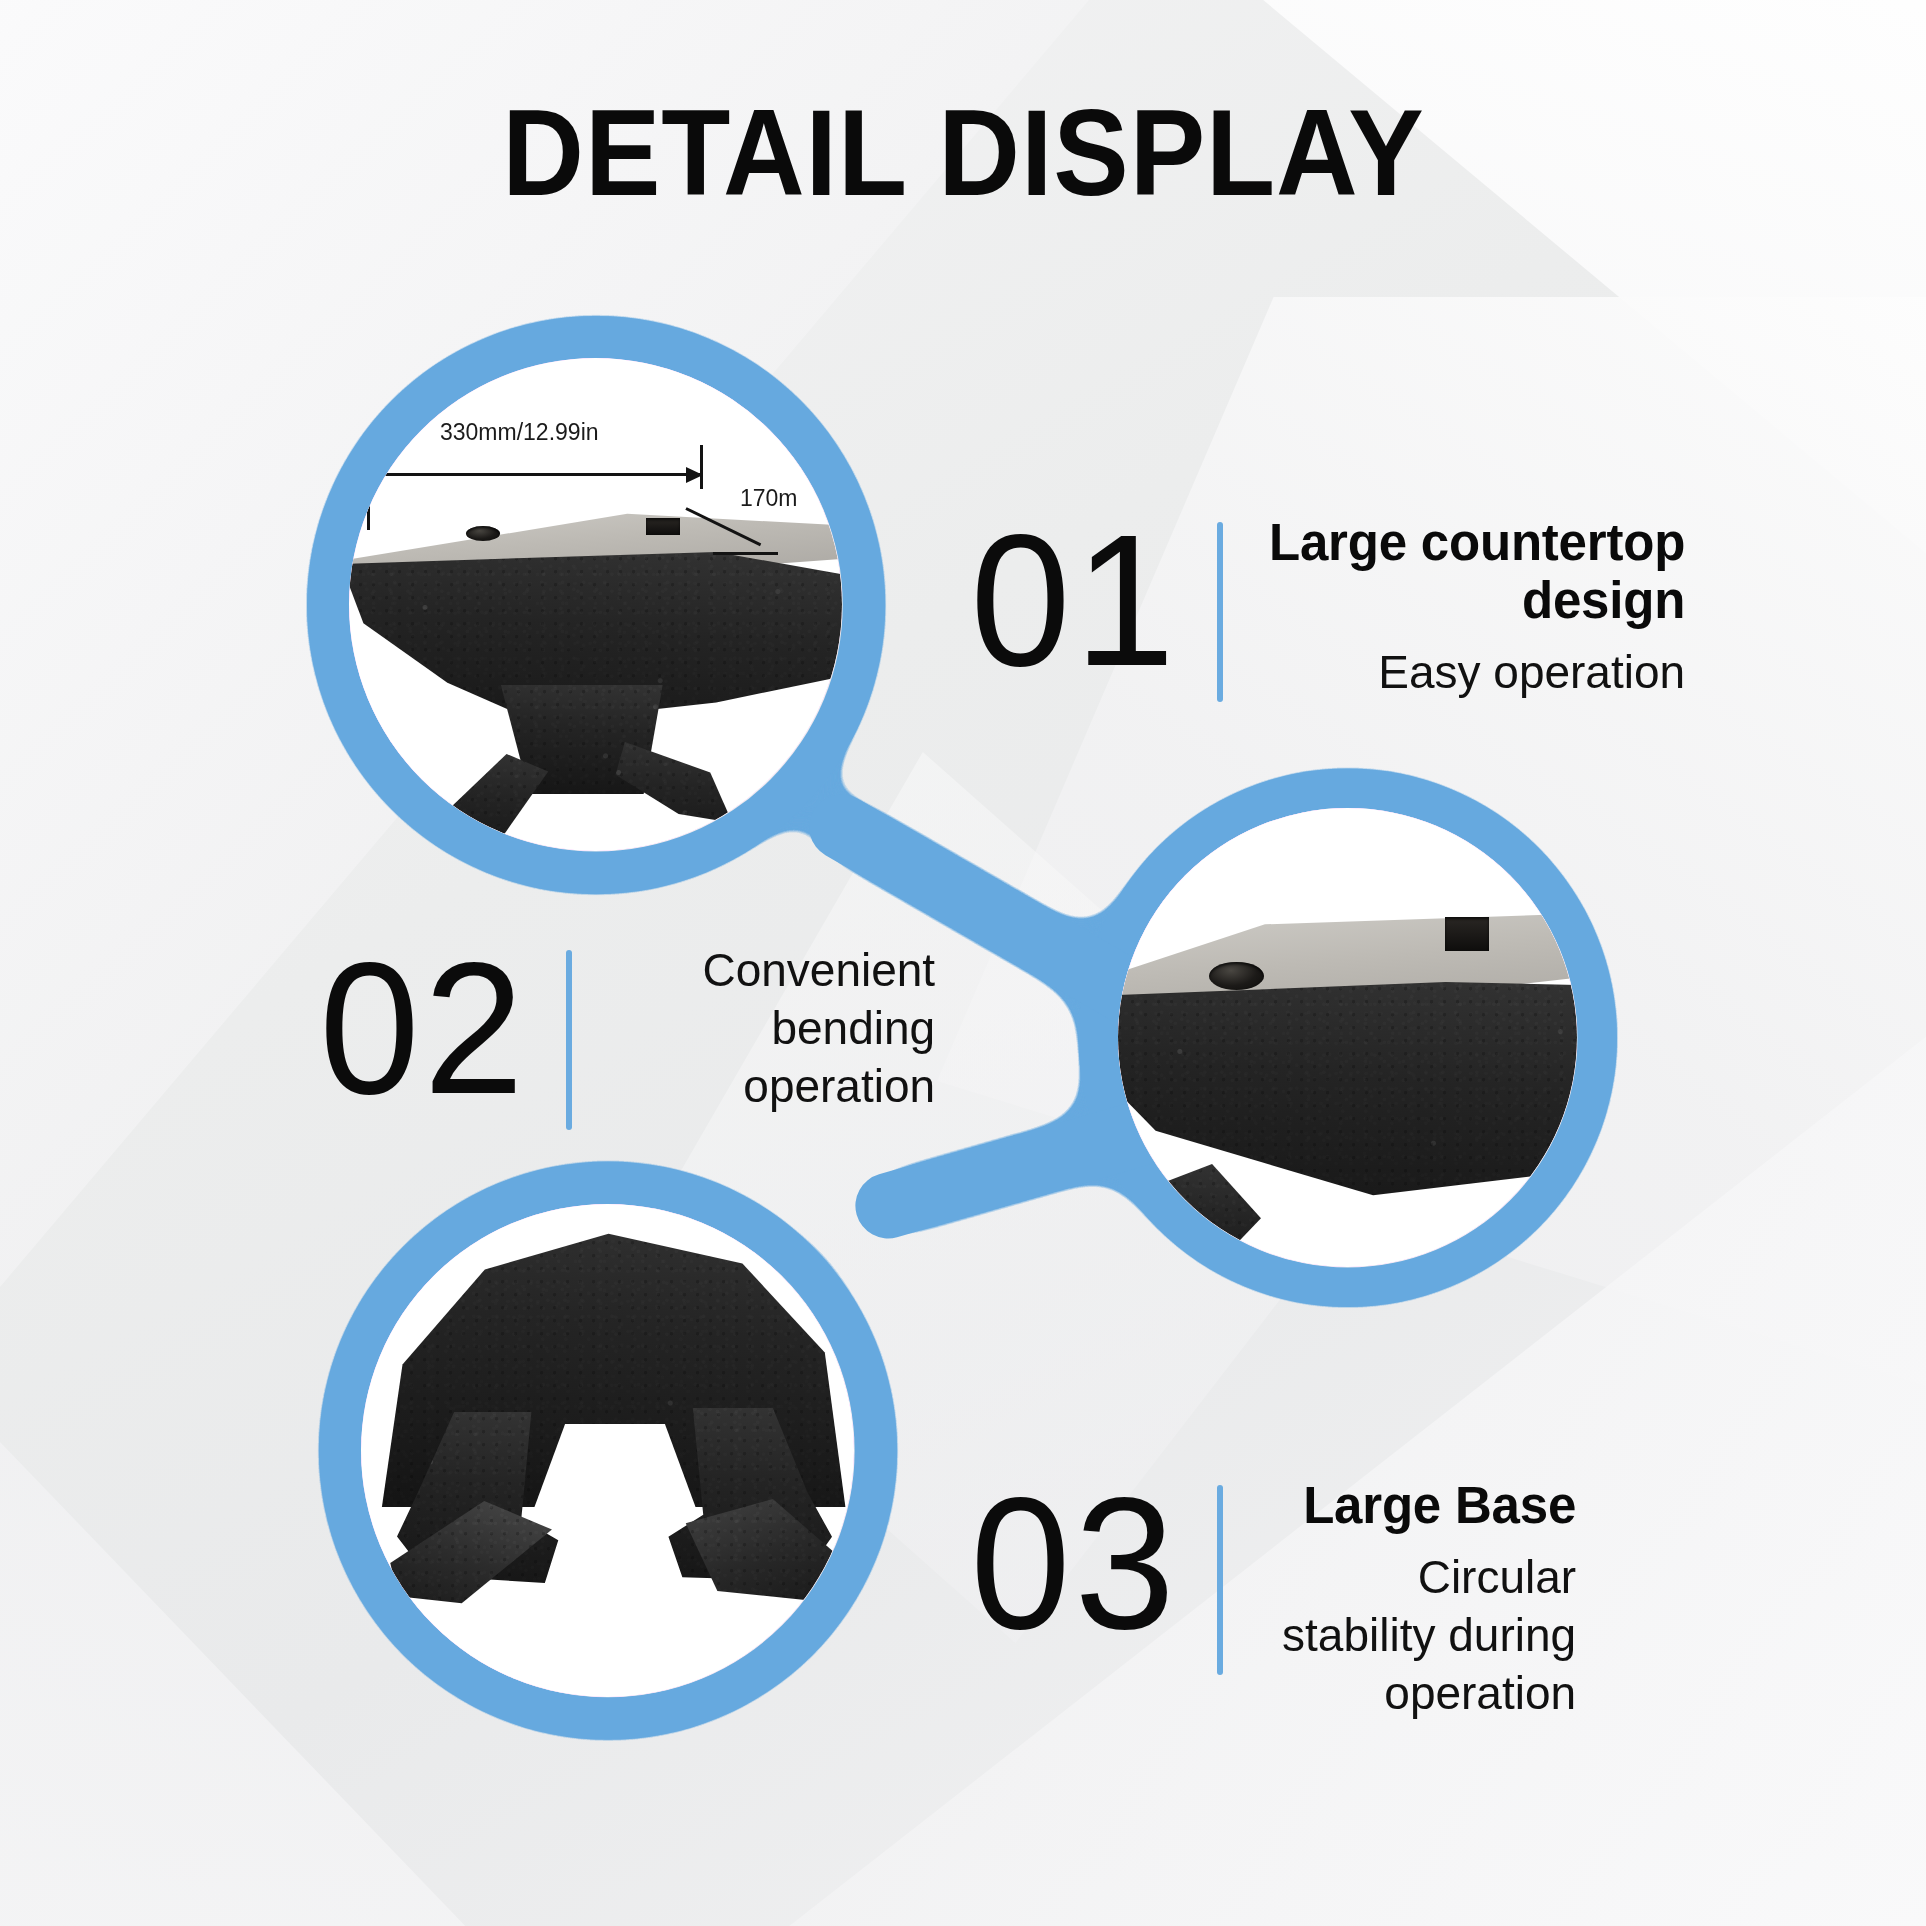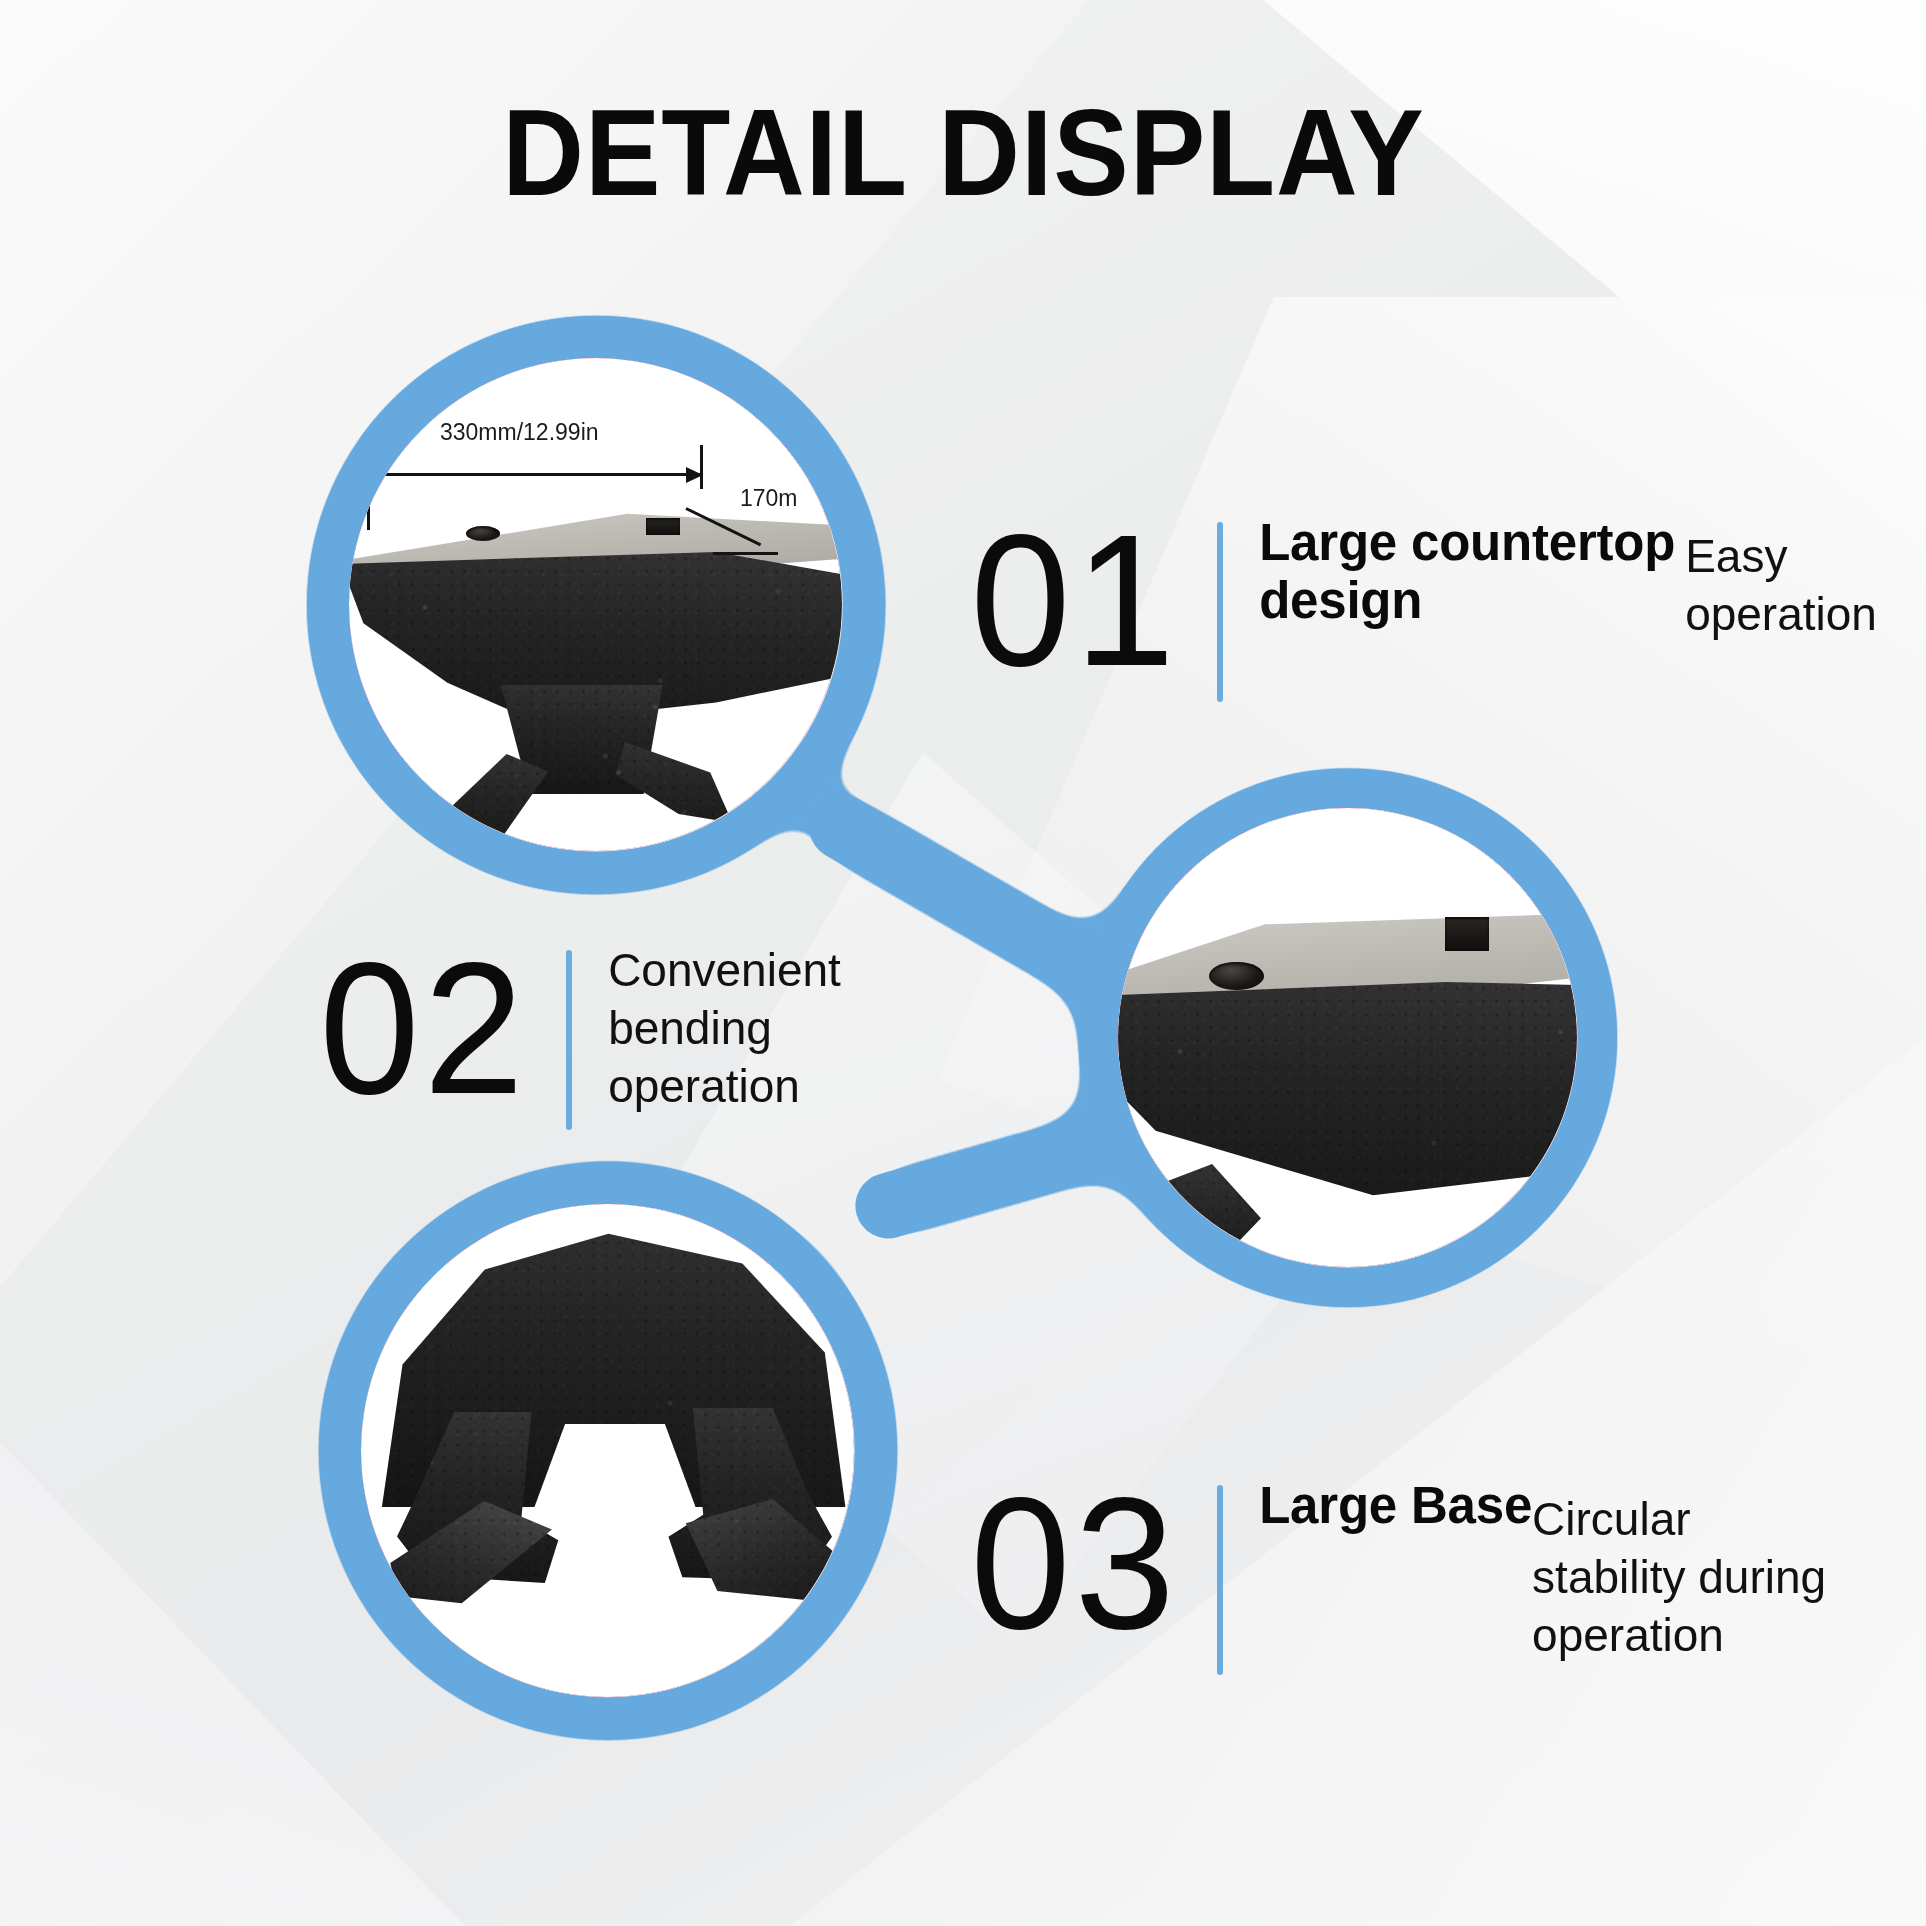--- a/index.html
+++ b/index.html
@@ -90,21 +90,21 @@
     position: absolute;
     border-radius: 50%;
     overflow: hidden;
     background: #ffffff;
   }
   .disc-inner {
     position: absolute;
     inset: 0;
     border-radius: 50%;
     overflow: hidden;
-    background: #be185d;
+    background: #f0abfc;
   }
 
   
   .photo { position: absolute; inset: 0; background:#fff; }
 
   
   .anvil-top {
     position: absolute;
     background: linear-gradient(175deg, #cfcdc8 0%, #bdbab4 45%, #a8a5a0 100%);
   }
@@ -188,21 +188,21 @@
     transform: scaleX(0.96);
     transform-origin: 50% 50%;
   }
   .rule {
     width: 6px;
     border-radius: 3px;
     background: #6aabe0;
     align-self: stretch;
     flex: 0 0 auto;
   }
-  .texts { display: flex; flex-direction: row; }
+  .texts { display: flex; flex-direction: column; text-align: right; }
   .headline {
     font-family: "Liberation Sans Narrow", "Liberation Sans", sans-serif;
     font-weight: 700;
     font-size: 51px;
     line-height: 1.14;
     color: #0a0a0a;
     letter-spacing: -0.2px;
   }
   .sub {
     font-family: "Liberation Sans Narrow", "Liberation Sans", sans-serif;

